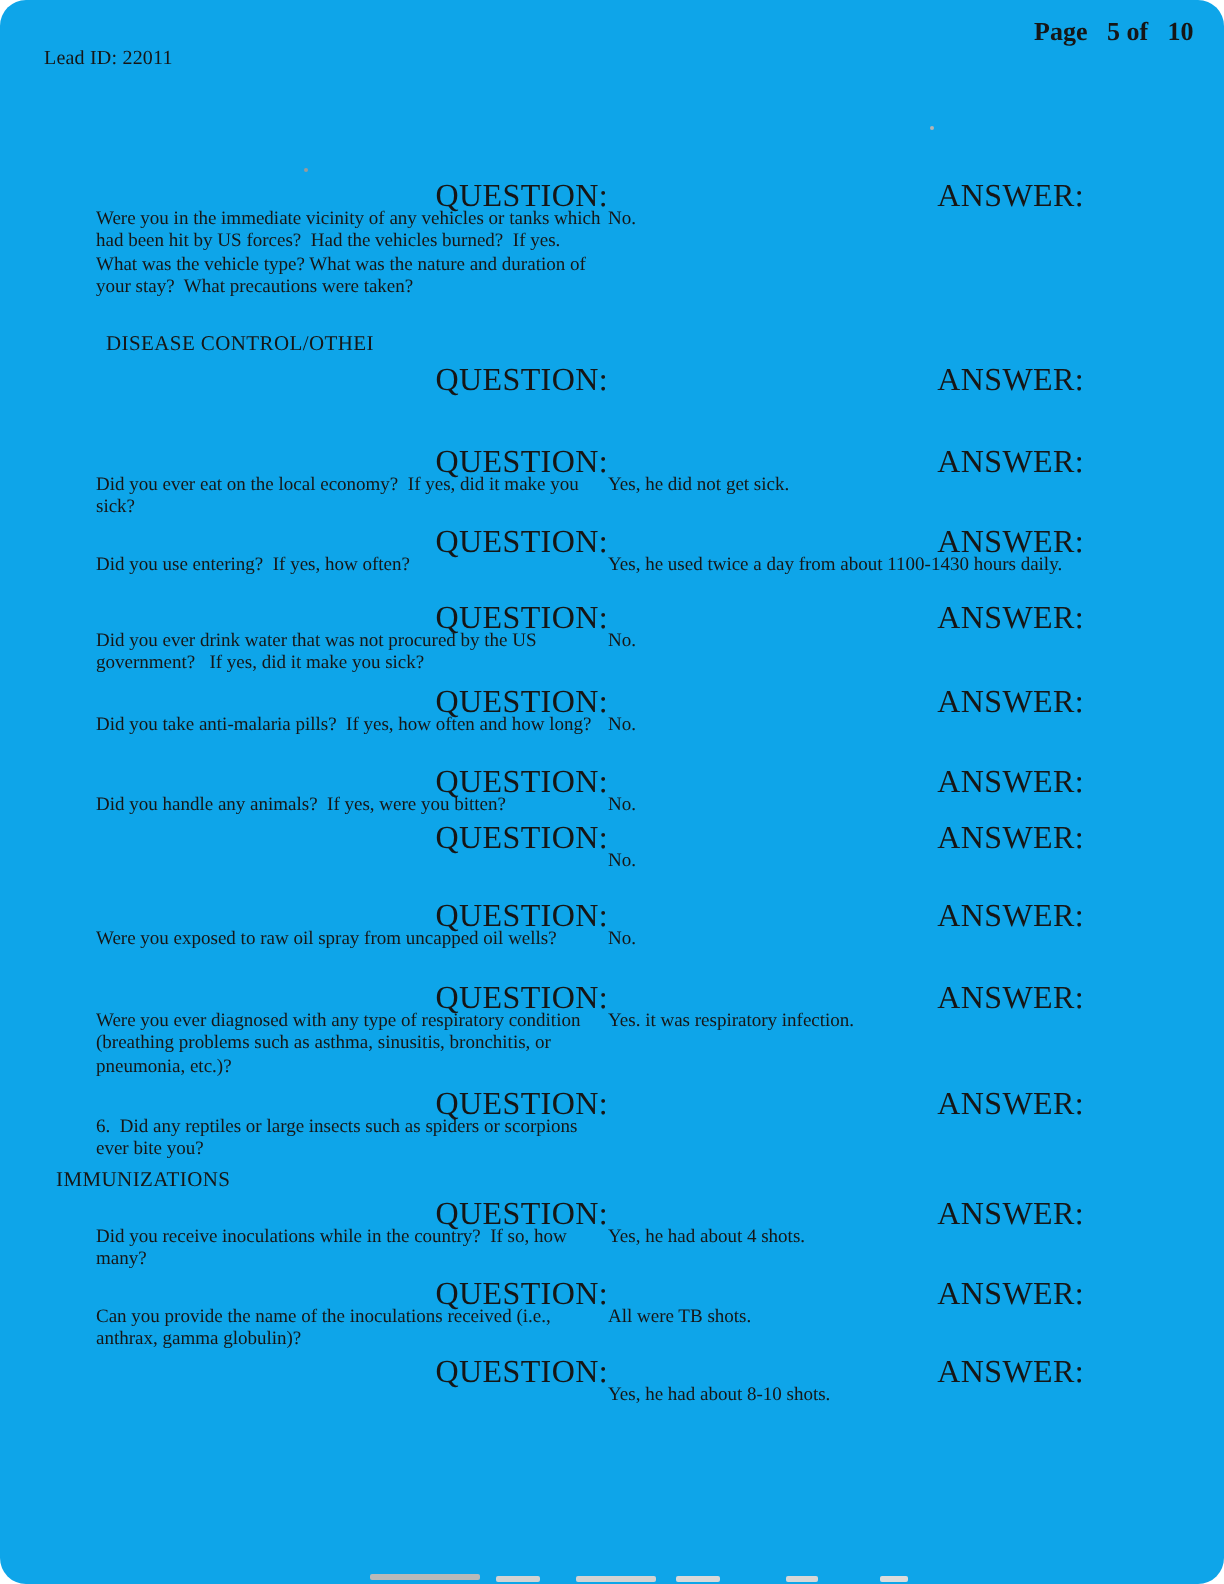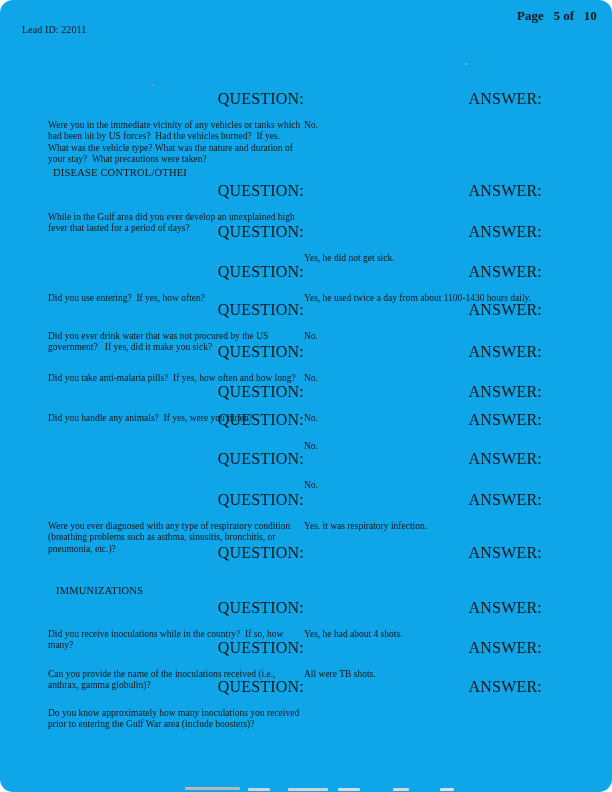--- a/index.html
+++ b/index.html
@@ -24,21 +24,21 @@
     position: absolute; left: 517px; top: 8px;
     font-size: 13px; white-space: pre; font-weight: bold;
   }
   .qa { position: absolute; left: 0; width: 612px; }
   .qcol { position: absolute; left: 48px; width: 256px; font-size: 9.5px; line-height: 11.4px; }
   .acol { position: absolute; left: 304px; width: 238px; font-size: 9.5px; line-height: 11.4px; }
   .qlabel, .alabel {
     font-weight: normal; font-size: 16px; line-height: 13px; letter-spacing: 0.2px; text-align: right;
   }
   .qlabel { padding-left: 13px; }
-  .qtext, .atext { white-space: pre-wrap; margin-top: 15px; }
+  .qtext, .atext { white-space: pre-wrap; }
   .heading {
     position: absolute;
     font-weight: normal; font-size: 10.5px; letter-spacing: 0.2px;
     white-space: nowrap;
   }
   .speck { position: absolute; border-radius: 50%; }
   .smudge { position: absolute; height: 3px; border-radius: 1px; }
 </style>
 </head>
 <body>
@@ -60,31 +60,31 @@
       <div class="alabel">ANSWER:</div>
       <div class="atext">No.</div>
     </div>
   </div>
 
   <div class="heading" style="top:167px;left:53px">DISEASE CONTROL/OTHEI</div>
 
   <div class="qa" style="top:184px">
     <div class="qcol">
       <div class="qlabel">QUESTION:</div>
-      <div class="qtext">While in the Gulf area did you ever develop an unexplained high fever that lasted for a period of days?</div>
     </div>
     <div class="acol">
       <div class="alabel">ANSWER:</div>
       <div class="atext"></div>
     </div>
   </div>
 
   <div class="qa" style="top:225px">
     <div class="qcol">
       <div class="qlabel">QUESTION:</div>
+      <div class="qtext">Did you ever eat on the local economy?  If yes, did it make you sick?</div>
     </div>
     <div class="acol">
       <div class="alabel">ANSWER:</div>
       <div class="atext">Yes, he did not get sick.</div>
     </div>
   </div>
 
   <div class="qa" style="top:265px">
     <div class="qcol">
       <div class="qlabel">QUESTION:</div>
@@ -135,20 +135,21 @@
     </div>
     <div class="acol">
       <div class="alabel">ANSWER:</div>
       <div class="atext">No.</div>
     </div>
   </div>
 
   <div class="qa" style="top:452px">
     <div class="qcol">
       <div class="qlabel">QUESTION:</div>
+      <div class="qtext">Were you exposed to raw oil spray from uncapped oil wells?</div>
     </div>
     <div class="acol">
       <div class="alabel">ANSWER:</div>
       <div class="atext">No.</div>
     </div>
   </div>
 
   <div class="qa" style="top:493px">
     <div class="qcol">
       <div class="qlabel">QUESTION:</div>
@@ -156,28 +157,29 @@
     </div>
     <div class="acol">
       <div class="alabel">ANSWER:</div>
       <div class="atext">Yes. it was respiratory infection.</div>
     </div>
   </div>
 
   <div class="qa" style="top:546px">
     <div class="qcol">
       <div class="qlabel">QUESTION:</div>
+      <div class="qtext">6.  Did any reptiles or large insects such as spiders or scorpions ever bite you?</div>
     </div>
     <div class="acol">
       <div class="alabel">ANSWER:</div>
       <div class="atext"></div>
     </div>
   </div>
 
-  <div class="heading" style="top:585px;left:56px">IMMUNIZATIONS</div>
+  <div class="heading" style="top:585px;left:28px">IMMUNIZATIONS</div>
 
   <div class="qa" style="top:601px">
     <div class="qcol">
       <div class="qlabel">QUESTION:</div>
       <div class="qtext">Did you receive inoculations while in the country?  If so, how many?</div>
     </div>
     <div class="acol">
       <div class="alabel">ANSWER:</div>
       <div class="atext">Yes, he had about 4 shots.</div>
     </div>
@@ -190,24 +192,24 @@
     </div>
     <div class="acol">
       <div class="alabel">ANSWER:</div>
       <div class="atext">All were TB shots.</div>
     </div>
   </div>
 
   <div class="qa" style="top:680px">
     <div class="qcol">
       <div class="qlabel">QUESTION:</div>
-      <div class="qtext">Do you know approximately how many inoculations you received prior to entering the Gulf War area (include boosters)?</div>
-    </div>
-    <div class="acol">
-      <div class="alabel">ANSWER:</div>
+    </div>
+    <div class="acol">
+      <div class="alabel">ANSWER:</div>
+      <div class="atext">Yes, he had about 8-10 shots.</div>
     </div>
   </div>
 
   <div class="smudge" style="left:185px;top:787px;width:55px;background:#b9b9b9;"></div>
   <div class="smudge" style="left:248px;top:788px;width:22px;background:#d3d3d3;"></div>
   <div class="smudge" style="left:288px;top:788px;width:40px;background:#d3d3d3;"></div>
   <div class="smudge" style="left:338px;top:788px;width:22px;background:#d9d9d9;"></div>
   <div class="smudge" style="left:393px;top:788px;width:16px;background:#d7d7d7;"></div>
   <div class="smudge" style="left:440px;top:788px;width:14px;background:#dcdcdc;"></div>
 

